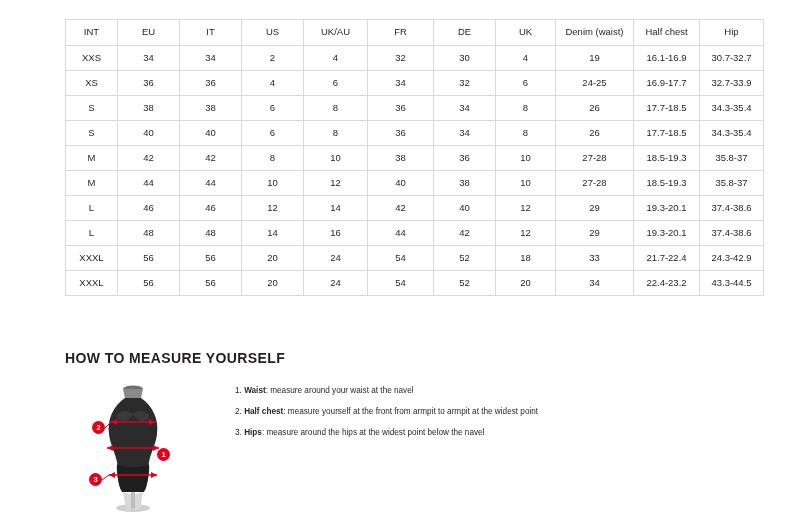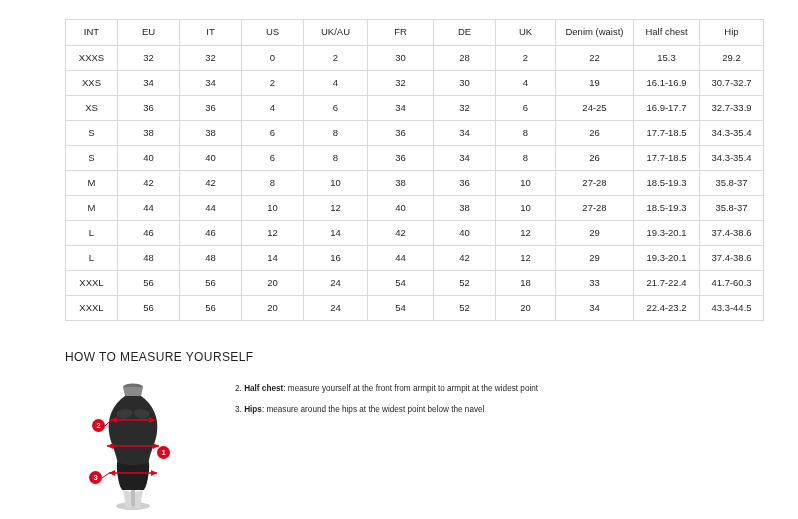--- a/index.html
+++ b/index.html
@@ -60,22 +60,22 @@
   col.c10 { width: 64px; }
 
   
   .measure {
     position: absolute;
     left: 65px;
     top: 350px;
     width: 668px;
   }
   .measure-title {
-    font-size: 12px;
-    font-weight: normal;
+    font-size: 14px;
+    font-weight: bold;
     letter-spacing: 0.4px;
     color: #231f20;
     margin-bottom: 10px;
   }
   .measure-body {
     position: relative;
     display: flex;
     align-items: flex-start;
   }
   .figure-box {
@@ -146,33 +146,20 @@
           <th>FR</th>
           <th>DE</th>
           <th>UK</th>
           <th>Denim (waist)</th>
           <th>Half chest</th>
           <th>Hip</th>
         </tr>
       </thead>
       <tbody>
         <tr>
-          <td>XXXS</td>
-          <td>32</td>
-          <td>32</td>
-          <td>0</td>
-          <td>2</td>
-          <td>30</td>
-          <td>28</td>
-          <td>2</td>
-          <td>22</td>
-          <td>15.3</td>
-          <td>29.2</td>
-        </tr>
-        <tr>
           <td>XXS</td>
           <td>34</td>
           <td>34</td>
           <td>2</td>
           <td>4</td>
           <td>32</td>
           <td>30</td>
           <td>4</td>
           <td>19</td>
           <td>16.1-16.9</td>
@@ -273,21 +260,21 @@
           <td>XXXL</td>
           <td>56</td>
           <td>56</td>
           <td>20</td>
           <td>24</td>
           <td>54</td>
           <td>52</td>
           <td>18</td>
           <td>33</td>
           <td>21.7-22.4</td>
-          <td>41.7-60.3</td>
+          <td>24.3-42.9</td>
         </tr>
         <tr>
           <td>XXXL</td>
           <td>56</td>
           <td>56</td>
           <td>20</td>
           <td>24</td>
           <td>54</td>
           <td>52</td>
           <td>20</td>
@@ -344,20 +331,24 @@
 
           <line x1="40" y1="52" x2="46" y2="46" stroke="#e2001a" stroke-width="1"></line>
           <line x1="37" y1="104" x2="44" y2="99" stroke="#e2001a" stroke-width="1"></line>
         </svg>
         <div class="badge badge-1">1</div>
         <div class="badge badge-2">2</div>
         <div class="badge badge-3">3</div>
       </div>
 
       <div class="steps">
+        <div class="step">
+          <span class="num">1.</span>
+          <b>Waist</b><span>: measure around your waist at the navel</span>
+        </div>
         <div class="step">
           <span class="num">2.</span>
           <b>Half chest</b><span>: measure yourself at the front from armpit to armpit at the widest point</span>
         </div>
         <div class="step">
           <span class="num">3.</span>
           <b>Hips</b><span>: measure around the hips at the widest point below the navel</span>
         </div>
       </div>
 

